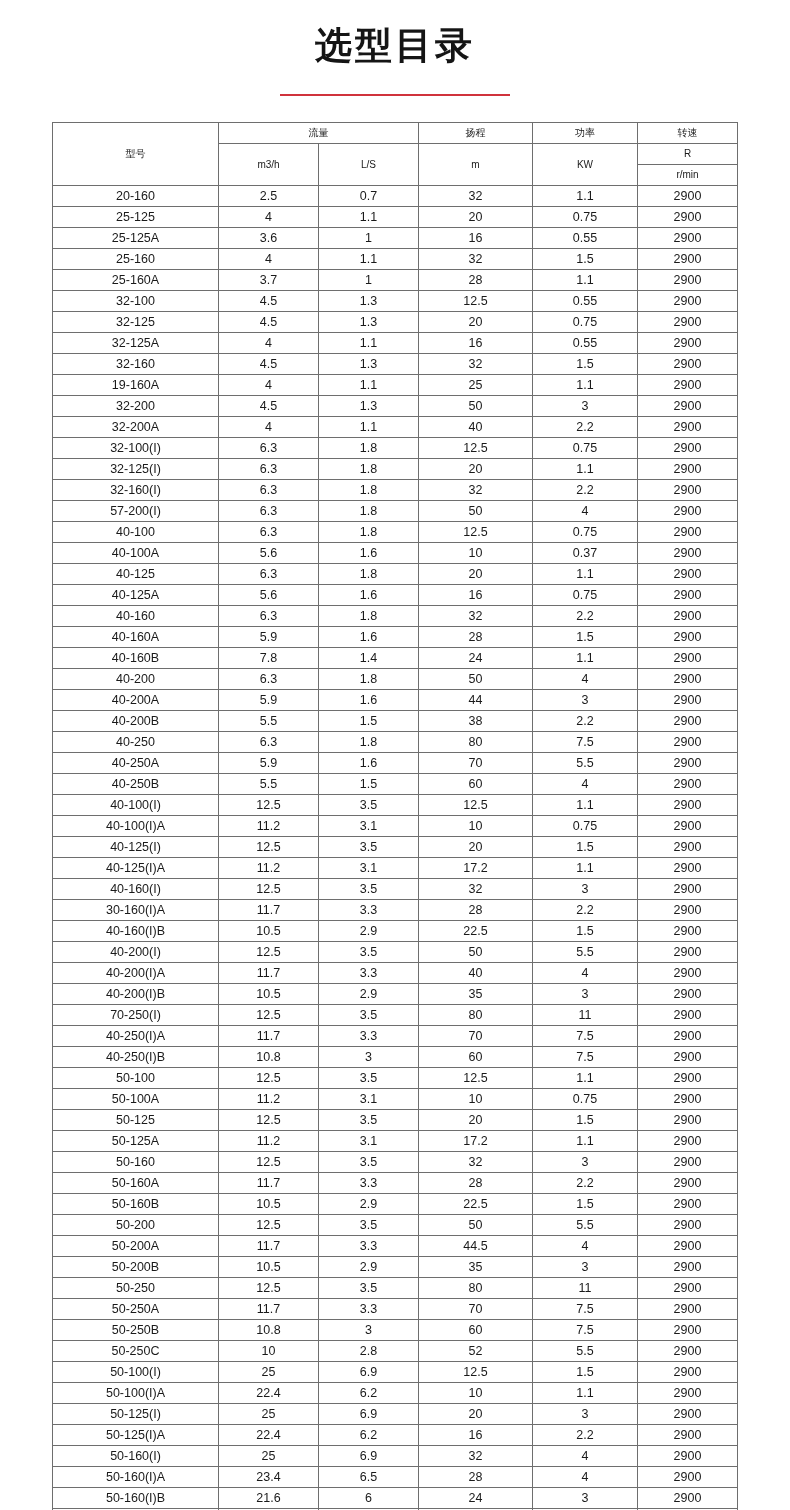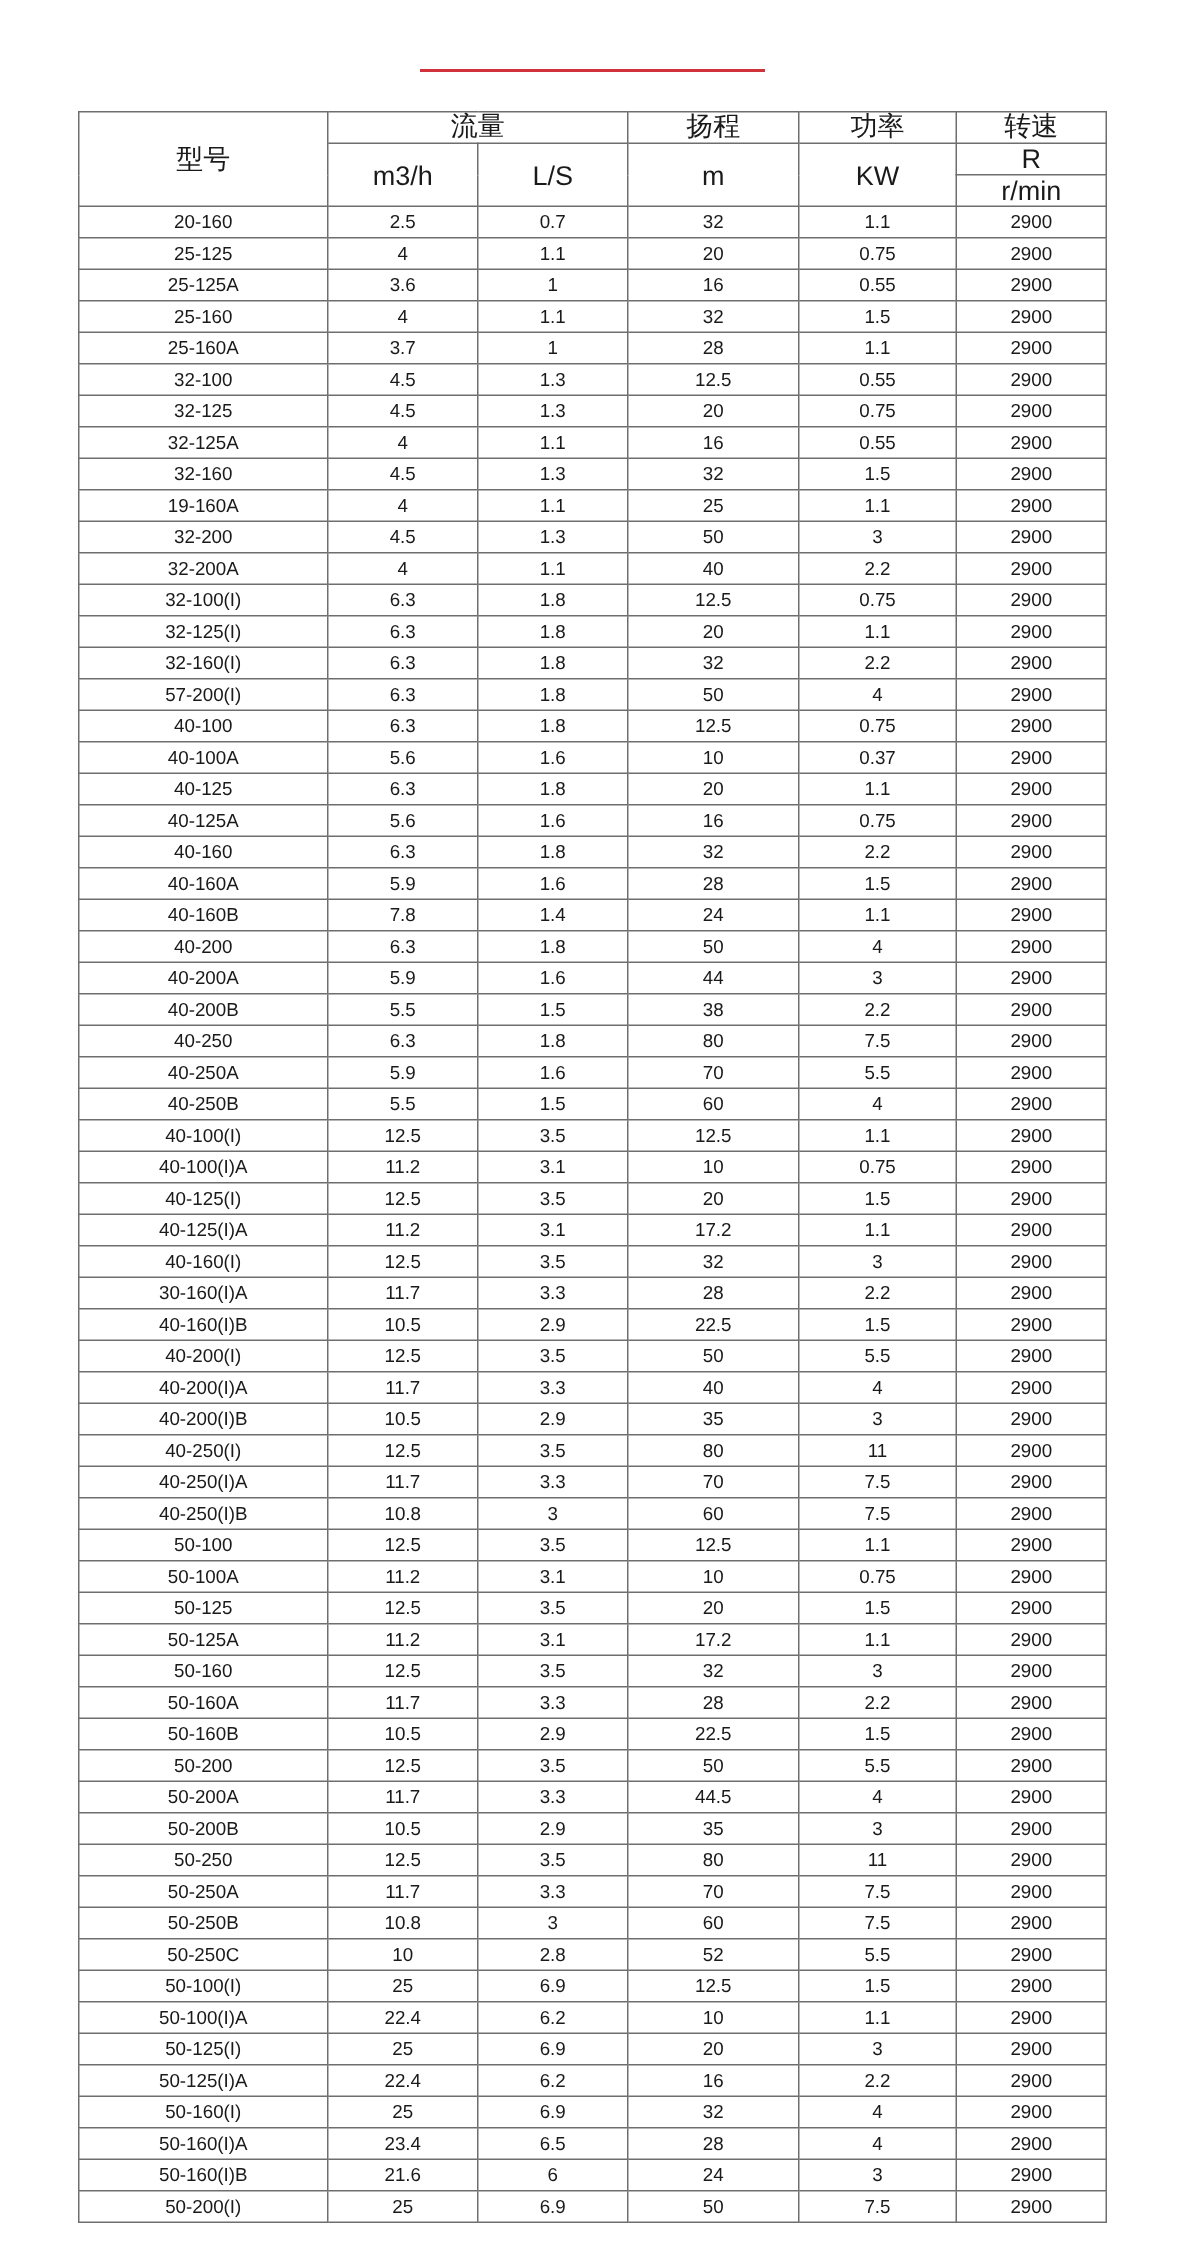--- a/index.html
+++ b/index.html
@@ -53,38 +53,39 @@
     vertical-align: middle;
     padding: 0;
     height: 20px;
     line-height: 20px;
     font-weight: normal;
     color: #1a1a1a;
     overflow: hidden;
     white-space: nowrap;
   }
   table.spec thead th {
-    font-size: 18px;
+    font-size: 10px;
   }
   .col-model { width: 165px; }
   .col-m3h { width: 88px; }
   .col-ls { width: 117px; }
   .col-head { width: 113px; }
   .col-power { width: 104px; }
   .col-speed { width: 99px; }
   .h-tall { height: 32px; line-height: 32px; }
   .h-row { height: 19px; line-height: 19px; }
   .cjk { font-family: "DejaVu Sans", "Liberation Sans", sans-serif; }
 </style>
 </head>
 <body>
 
 <div class="page">
 
   <div class="title-block">
+    <h1 class="page-title cjk">选型目录</h1>
     <div class="title-rule"></div>
   </div>
 
   <div class="table-wrap">
     <table class="spec">
       <thead>
         <tr>
           <th class="col-model" rowspan="3">型号</th>
           <th colspan="2" class="h-tall cjk">流量</th>
           <th class="col-head h-tall cjk">扬程</th>
@@ -409,21 +410,21 @@
           </tr>
           <tr class="h-row">
             <td class="col-model h-row">40-200(I)B</td>
             <td class="col-m3h h-row">10.5</td>
             <td class="col-ls h-row">2.9</td>
             <td class="col-head h-row">35</td>
             <td class="col-power h-row">3</td>
             <td class="col-speed h-row">2900</td>
           </tr>
           <tr class="h-row">
-            <td class="col-model h-row">40-250(I)</td>
+            <td class="col-model h-row">70-250(I)</td>
             <td class="col-m3h h-row">12.5</td>
             <td class="col-ls h-row">3.5</td>
             <td class="col-head h-row">80</td>
             <td class="col-power h-row">11</td>
             <td class="col-speed h-row">2900</td>
           </tr>
           <tr class="h-row">
             <td class="col-model h-row">40-250(I)A</td>
             <td class="col-m3h h-row">11.7</td>
             <td class="col-ls h-row">3.3</td>

